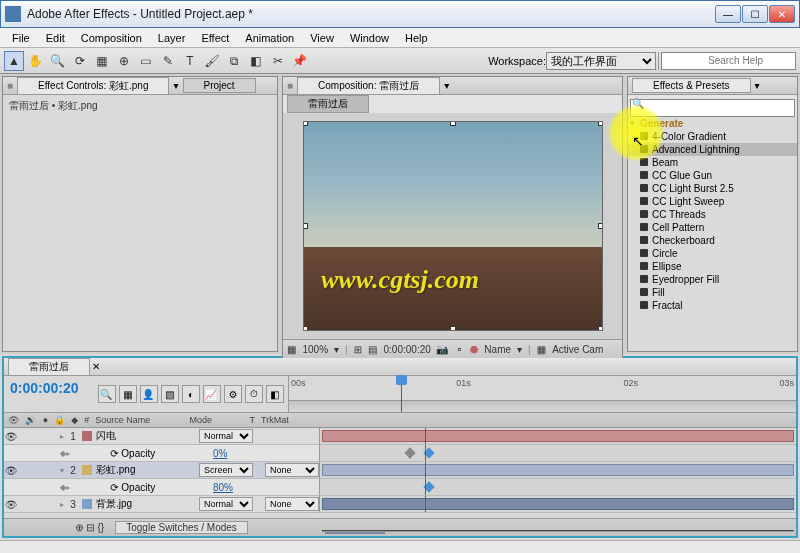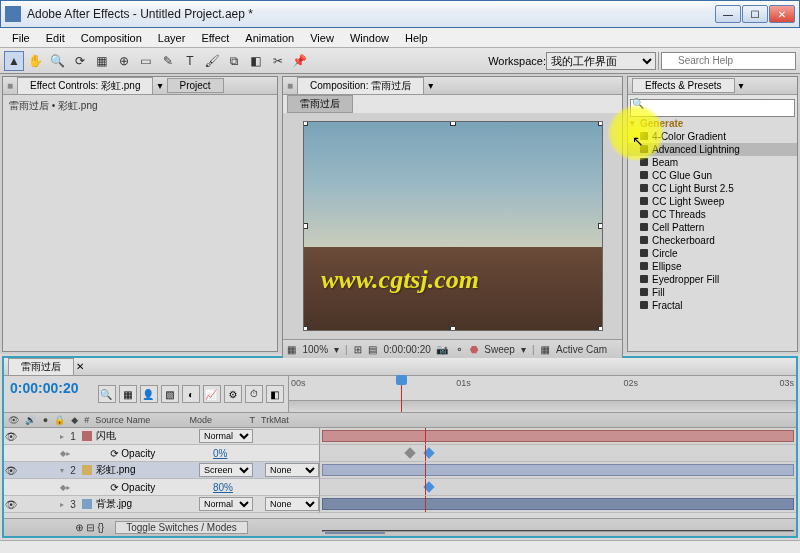--- a/index.html
+++ b/index.html
@@ -17,29 +17,29 @@
 .menubar { height: 20px; background: #f0f0f0; border-bottom: 1px solid #b0b0b0; display:flex; align-items:center; padding: 0 4px; font-size: 11px; }
 .menubar span { padding: 2px 8px; cursor: default; }
 
 
 .toolbar { height: 26px; background: linear-gradient(#e8e8e8,#d7d7d7); border-bottom: 1px solid #8a8a8a; display:flex; align-items:center; padding: 0 4px; gap:2px; }
 .tool-icon { width: 20px; height: 20px; border: 1px solid transparent; display:flex; align-items:center; justify-content:center; font-size:12px; color:#333; }
 .tool-icon.active { background:#c9d8ed; border-color:#5e81b5; }
 .tool-sep { width:1px; height:18px; background:#999; margin:0 2px; }
 .workspace-area { margin-left:auto; display:flex; align-items:center; gap:0; font-size:11px; }
 .workspace-area select { font-size:11px; height:18px; border:1px solid #888; background:#e8e8e8; width:110px; }
-.search-box { width:135px; height:18px; border:1px solid #888; background:#fff; font-size:10px; padding:0 2px 0 16px; position:relative; }
+.search-box { width:135px; height:18px; border:1px solid #888; background:#fff; font-size:10px; padding:0 2px 0 16px; position:relative;text-align:center; }
 .search-wrap { position:relative; }
 .search-wrap::before { content:"🔍"; position:absolute; left:2px; top:1px; font-size:10px; color:#555; }
 
 
 .workspace { display:flex; height: 280px; background:#cfcfcf; }
 .panel { background: linear-gradient(#e5e5e5,#d8d8d8); border: 1px solid #888; display:flex; flex-direction:column; margin:2px; }
 .panel-header { height:18px; background: linear-gradient(#e0e0e0,#cacaca); border-bottom:1px solid #999; display:flex; align-items:center; font-size:10px; padding:0 4px; gap:4px; }
-.panel-tab { padding:1px 12px; background:#d0d0d0; border:1px solid #999; font-size:10px; }
+.panel-tab { padding:1px 20px; background:#d0d0d0; border:1px solid #999; font-size:10px; }
 .panel-tab.active { background:#e8e8e8; }
 .panel-body { flex:1; background:#dadada; overflow:hidden; position:relative; }
 
 .left-col { width: 280px; display:flex; flex-direction:column; }
 .center-col { flex:1; display:flex; flex-direction:column; }
 .right-col { width:175px; display:flex; flex-direction:column; }
 
 .proj-title { font-size:10px; color:#333; padding:4px 6px; }
 
 
@@ -214,21 +214,21 @@
         <span>▦</span>
         <span>100%</span>
           <span>▾</span>
         <span class="sep">|</span>
         <span>⊞</span>
           <span>▤</span>
         <span>0:00:00:20</span>
         <span>📷</span>
           <span>⚬</span>
         <span style="color:#c06060">⬣</span>
-        <span>Sweep</span>
+        <span>Name</span>
           <span>▾</span>
         <span class="sep">|</span>
         <span>▦</span>
         <span>Active Cam</span>
       </div>
     </div>
   </div>
 
   <div class="right-col">
     <div class="panel" style="flex:1;position:relative">

